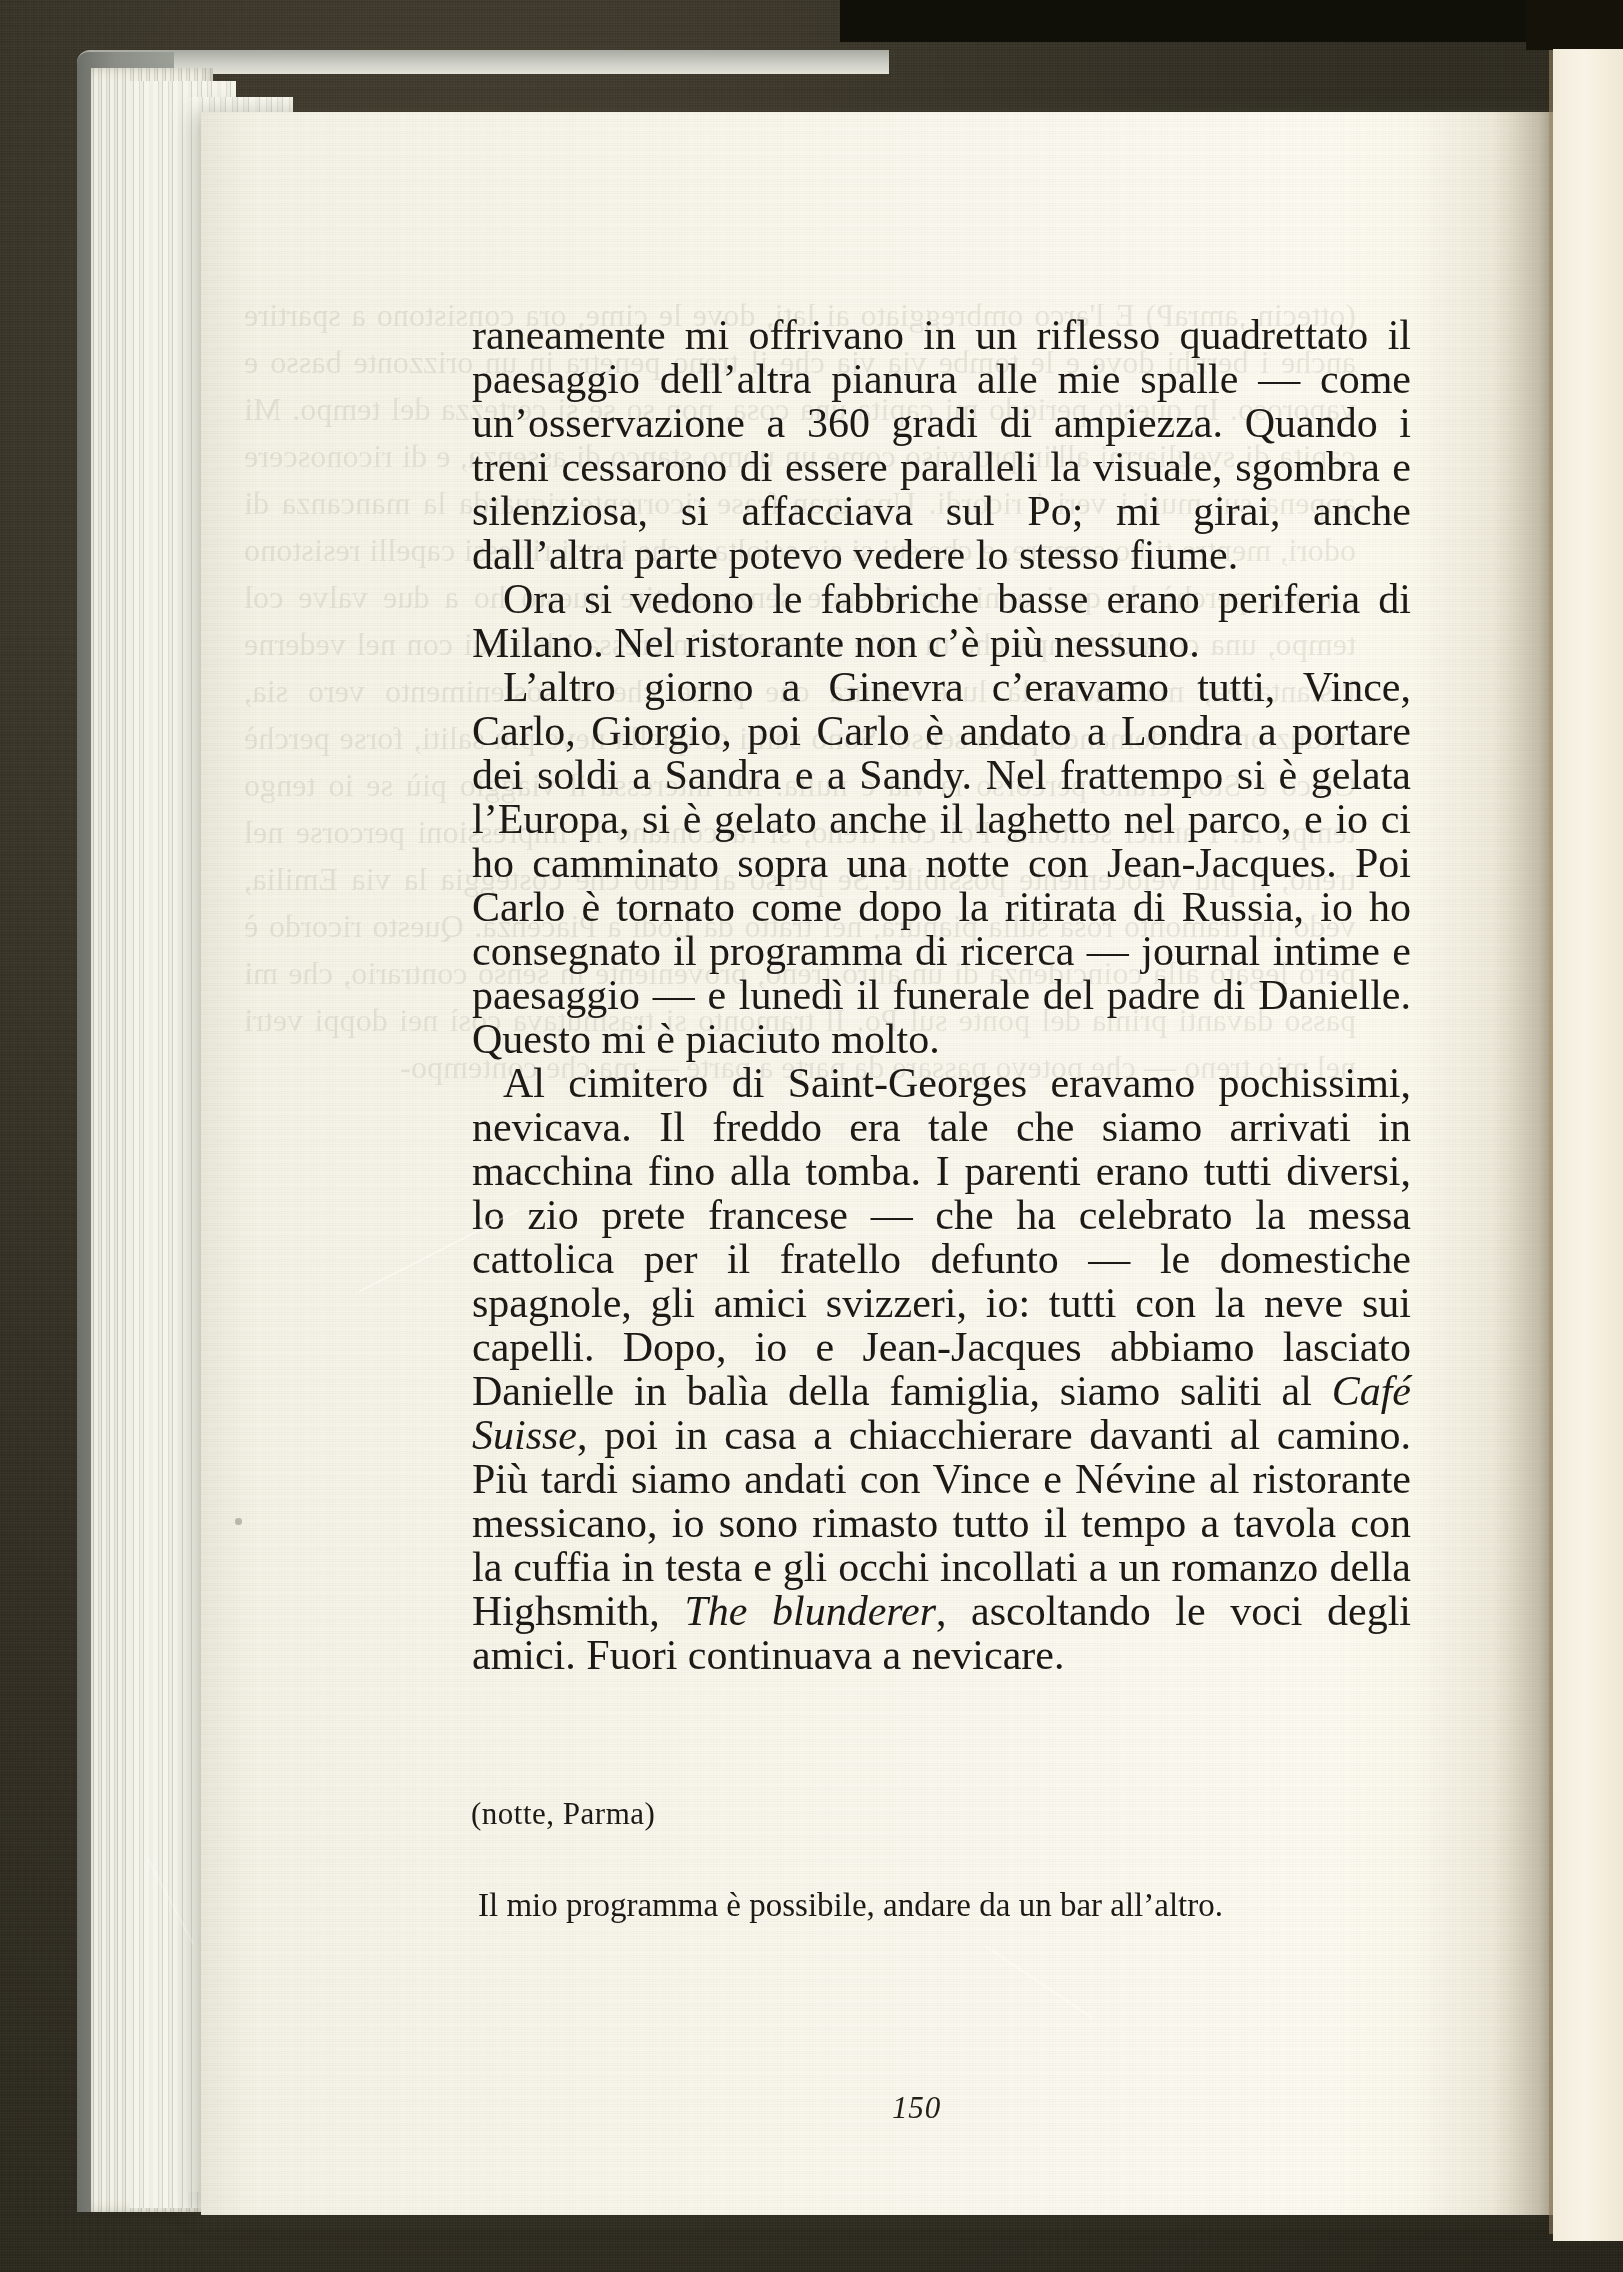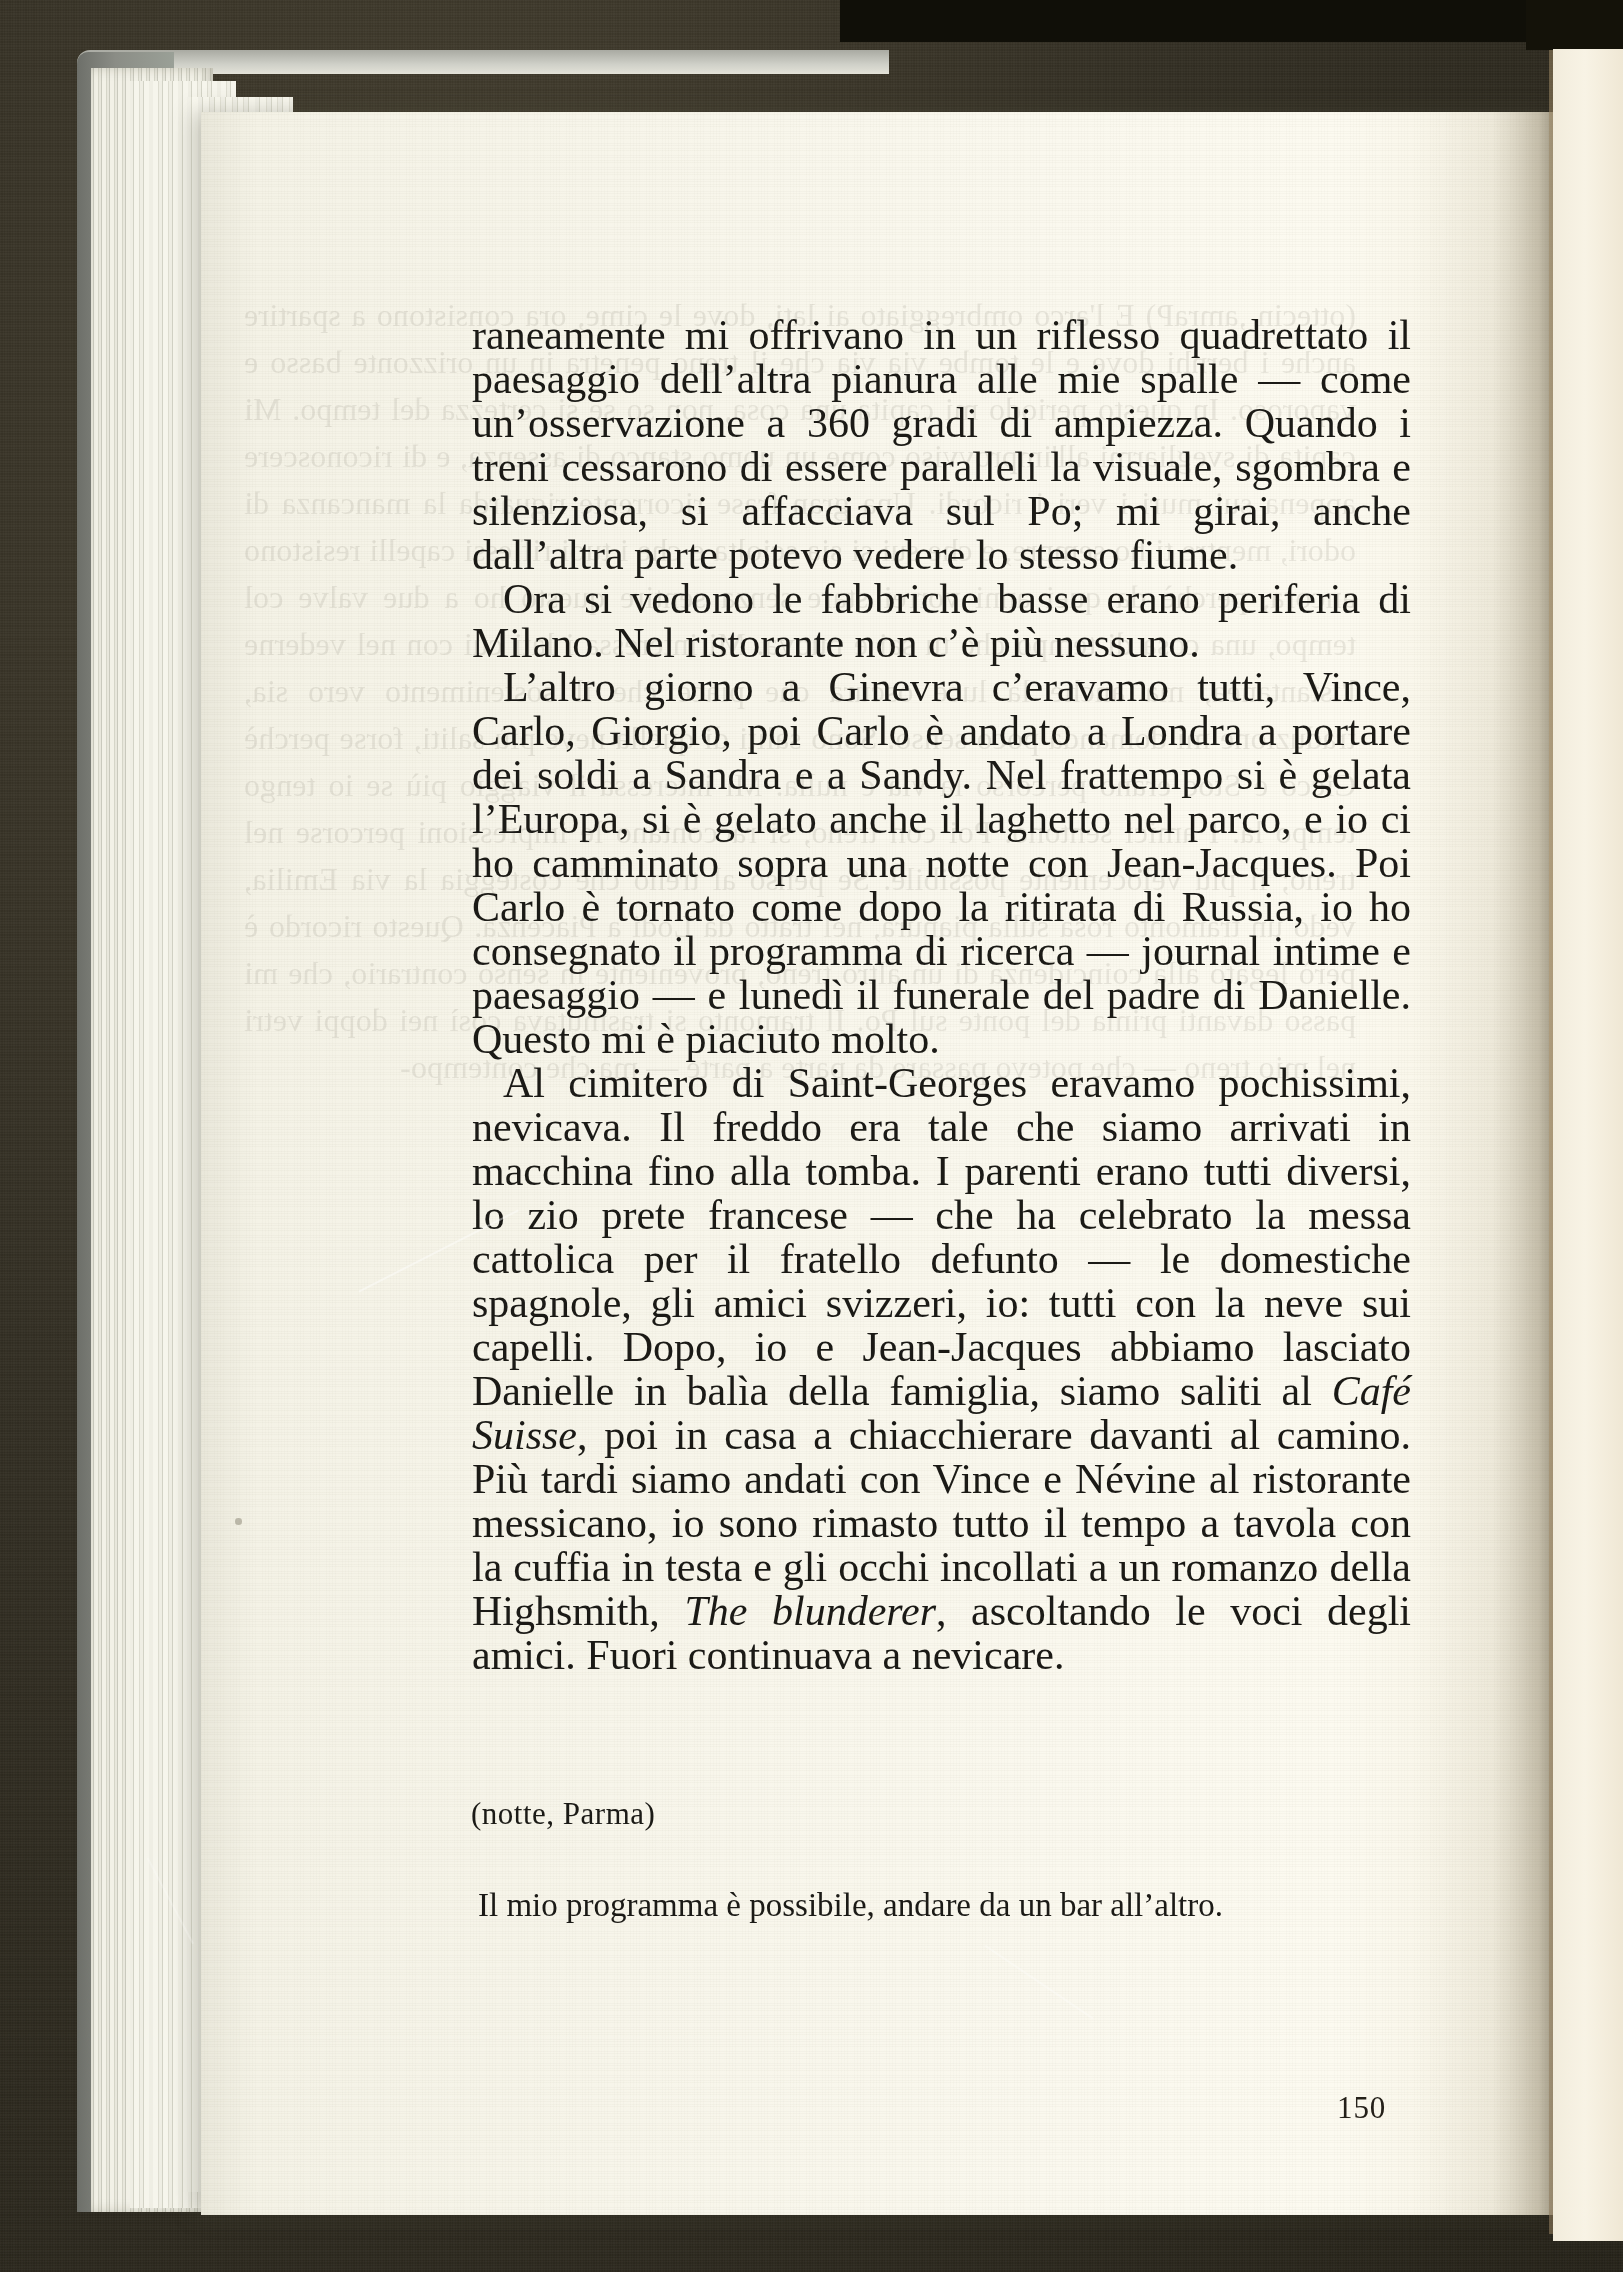--- a/index.html
+++ b/index.html
@@ -204,21 +204,22 @@
     line-height: 47px;
     text-align: justify;
   }
   .closing p { margin: 0; text-indent: 31px; }
 
   .folio {
     position: absolute;
     left: 447px;
     top: 2090px;
     width: 939px;
-    text-align: right;
+    text-align: center;
+    font-style: italic;
     font-size: 31px;
     color: #242019;
     letter-spacing: 0.8px;
   }
 
   
   .blemish {
     position: absolute;
     background: rgba(90,84,62,.35);
     border-radius: 50%;

